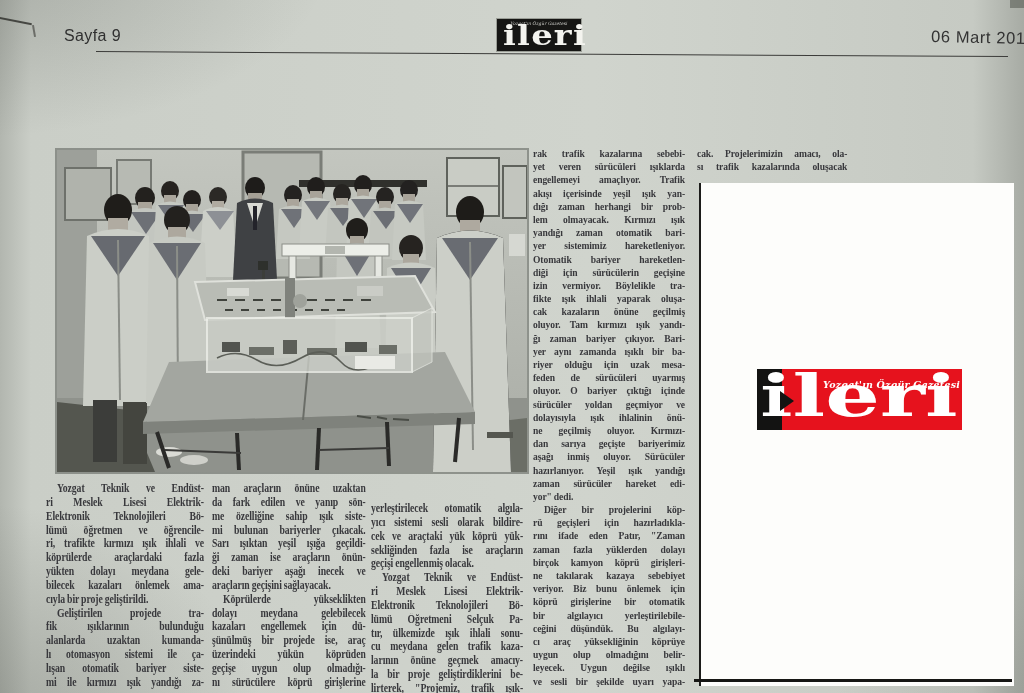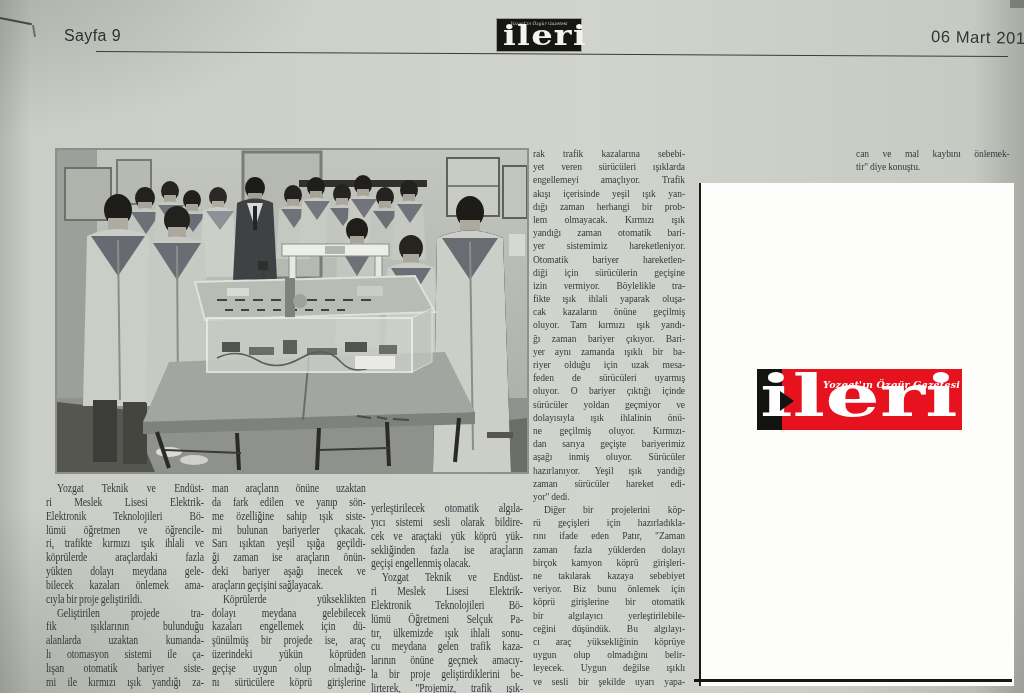--- a/index.html
+++ b/index.html
@@ -30,21 +30,21 @@
   .headline span{
     display:inline-block;white-space:nowrap;font-family:"Liberation Sans",sans-serif;
     font-weight:bold;font-size:64px;letter-spacing:-2.5px;color:#121212;
     transform:scale(.72,1.12);transform-origin:left top;
   }
 
   
   .photo{position:absolute;left:57px;top:150px;width:470px;height:322px;outline:2px solid rgba(90,93,87,.55);}
 
   
-  .col{position:absolute;}
+  .col{position:absolute;font-weight:bold;}
   .col .inner{transform:scaleX(.84);transform-origin:left top;font-family:"Liberation Serif",serif;color:#38383c;}
   .tl{height:13.2px;line-height:13.2px;font-size:11.4px;text-align:justify;text-align-last:justify;overflow:hidden;letter-spacing:-.1px;word-spacing:-.4px;}
   .lh14 .tl{height:13.85px;line-height:13.85px;font-size:11.6px;}
   .tl.end{text-align-last:left;}
   .tl.ind{text-indent:13px;}
   .c1{left:46px;top:482px;width:158px;} .c1 .inner{width:188px;}
   .c2{left:212px;top:482px;width:154px;} .c2 .inner{width:183px;}
   .c3{left:371px;top:502px;width:152px;} .c3 .inner{width:181px;}
   .c4{left:533px;top:147px;width:152px;} .c4 .inner{width:181px;}
   .c5{left:697px;top:147px;width:150px;} .c5 .inner{width:179px;}
@@ -363,24 +363,24 @@
         <div class="tl">veriyor. Biz bunu önlemek için</div>
         <div class="tl">köprü girişlerine bir otomatik</div>
         <div class="tl">bir algılayıcı yerleştirilebile-</div>
         <div class="tl">ceğini düşündük. Bu algılayı-</div>
         <div class="tl">cı araç yüksekliğinin köprüye</div>
         <div class="tl">uygun olup olmadığını belir-</div>
         <div class="tl">leyecek. Uygun değilse ışıklı</div>
         <div class="tl">ve sesli bir şekilde uyarı yapa-</div>
       </div>
     </div>
-  <div class="col c6">
-      <div class="inner">
-        <div class="tl">can ve mal kaybını önlemek-</div>
-        <div class="tl end">tir" diye konuştu.</div>
+  <div class="col c5">
+      <div class="inner">
+        <div class="tl">cak. Projelerimizin amacı, ola-</div>
+        <div class="tl">sı trafik kazalarında oluşacak</div>
       </div>
     </div>
 
   <div class="cover"></div>
   <div class="bottom-rule"></div>
 
   <div class="red-logo" style="background: rgb(230, 18, 29);">
     <div class="band"></div>
     <div class="word">ileri</div>
     <div class="arrow"></div>

